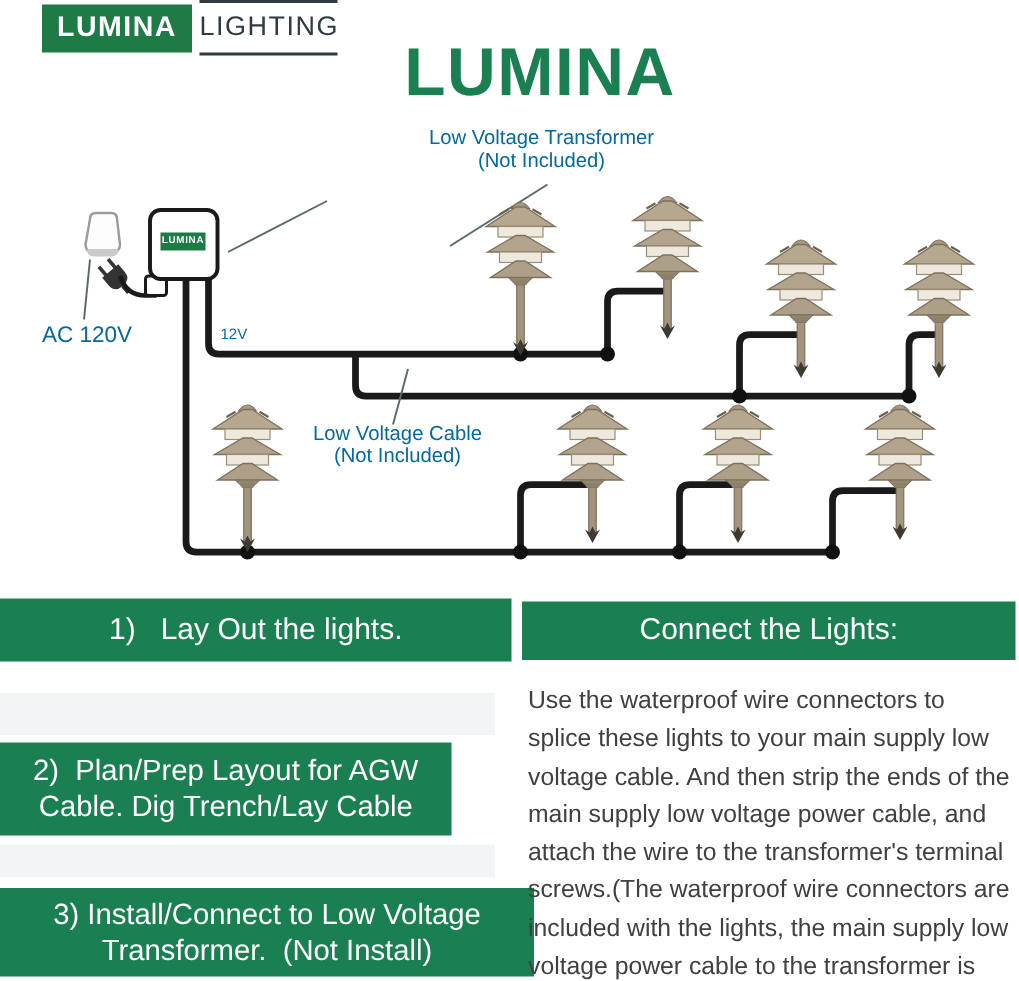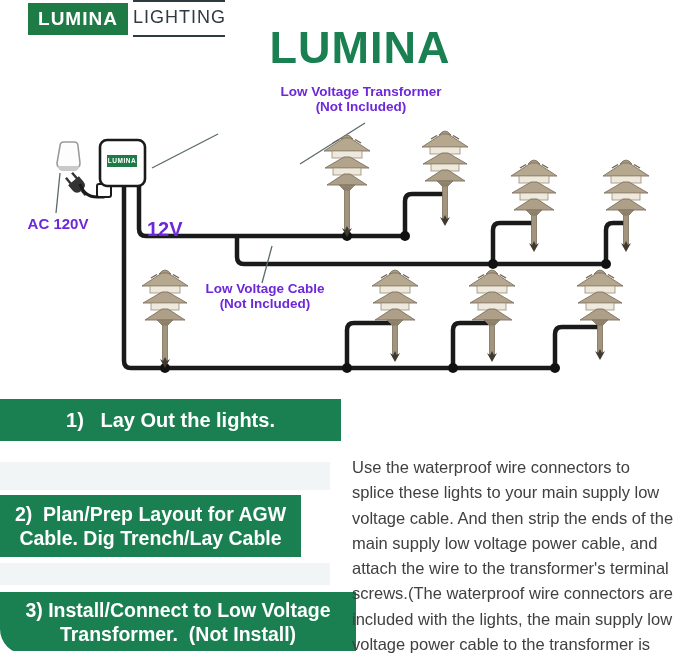--- a/index.html
+++ b/index.html
@@ -1,46 +1,46 @@
 <!DOCTYPE html>
 <html><head>
 <meta charset="utf-8">
 <style>
   html,body{margin:0;padding:0;background:#ffffff;}
   #canvas{position:relative;width:679px;height:654px;background:#ffffff;overflow:hidden;
-          font-family:"Liberation Sans",sans-serif;border-radius:25px;}
+          font-family:"Liberation Sans",sans-serif;}
   .abs{position:absolute;}
 
   
   .logo-box{left:28px;top:3px;width:100px;height:32px;background:#1F7B46;color:#fff;
             font-weight:bold;font-size:19px;letter-spacing:1px;text-align:center;line-height:32px;}
   .logo-word{left:133px;top:0px;width:92px;height:33px;border-top:2px solid #2E3B40;
              border-bottom:2px solid #2E3B40;color:#2E3B40;font-size:18px;letter-spacing:1px;
              text-align:center;line-height:30px;}
   .title{left:238px;top:22px;width:244px;text-align:center;color:#1A8051;font-weight:bold;
          font-size:45px;letter-spacing:1px;}
 
   
-  .glabel{color:#6d28d9;font-weight:bold;text-align:center;}
+  .glabel{color:#0369a1;font-weight:normal;text-align:center;}
   .tlabel1{left:261px;top:84px;width:200px;font-size:13.5px;}
   .tlabel2{left:261px;top:99px;width:200px;font-size:13.5px;}
   .clabel1{left:190px;top:281px;width:150px;font-size:13.5px;}
   .clabel2{left:190px;top:296px;width:150px;font-size:13.5px;}
   .ac-label{left:26px;top:215px;width:64px;font-size:15px;}
-  .dc-label{left:147px;top:218px;width:40px;font-size:20px;text-align:left;}
+  .dc-label{left:147px;top:218px;width:40px;font-size:10px;text-align:left;}
   .tf-mini{left:107px;top:155px;width:30px;height:12px;background:#1F7B46;color:#fff;
            font-size:6.5px;font-weight:bold;text-align:center;line-height:12px;letter-spacing:.5px;}
 
   
   .band{background:#F2F5F5;}
   .band1{left:0;top:462px;width:330px;height:28px;}
   .band2{left:0;top:563px;width:330px;height:22px;}
 
   
-  .banner{background:#1A8051;color:#fff;font-weight:bold;text-align:center;}
+  .banner{background:#1A8051;color:#fff;font-weight:normal;text-align:center;}
   .banner-line{white-space:pre;display:block;}
   .banner1{left:0;top:399px;width:341px;height:42px;font-size:20px;line-height:42px;}
   .banner2{left:0;top:495px;width:301px;height:62px;font-size:19.5px;line-height:24px;padding-top:7px;box-sizing:border-box;}
   .banner3{left:0;top:592px;width:356px;height:59px;font-size:19.5px;line-height:24px;padding-top:6px;box-sizing:border-box;}
   .banner-right{left:348px;top:401px;width:329px;height:39px;font-size:20px;line-height:39px;}
 
   
   .para{left:352px;top:455px;width:326px;color:#404040;font-size:16.5px;line-height:25.3px;}
   .para div{display:block;}
 
@@ -182,20 +182,23 @@
   </div>
   <div class="abs banner banner2">
     <span class="banner-line">2)  Plan/Prep Layout for AGW</span>
     <span class="banner-line">Cable. Dig Trench/Lay Cable</span>
   </div>
   <div class="abs banner banner3">
     <span class="banner-line">3) Install/Connect to Low Voltage</span>
     <span class="banner-line">Transformer.  (Not Install)</span>
   </div>
 
+  <div class="abs banner banner-right">
+    <span class="banner-line">Connect the Lights:</span>
+  </div>
   <div class="abs para">
     <div>Use the waterproof wire connectors to</div>
     <div>splice these lights to your main supply low</div>
     <div>voltage cable. And then strip the ends of the</div>
     <div>main supply low voltage power cable, and</div>
     <div>attach the wire to the transformer's terminal</div>
     <div>screws.(The waterproof wire connectors are</div>
     <div>included with the lights, the main supply low</div>
     <div>voltage power cable to the transformer is</div>
 

